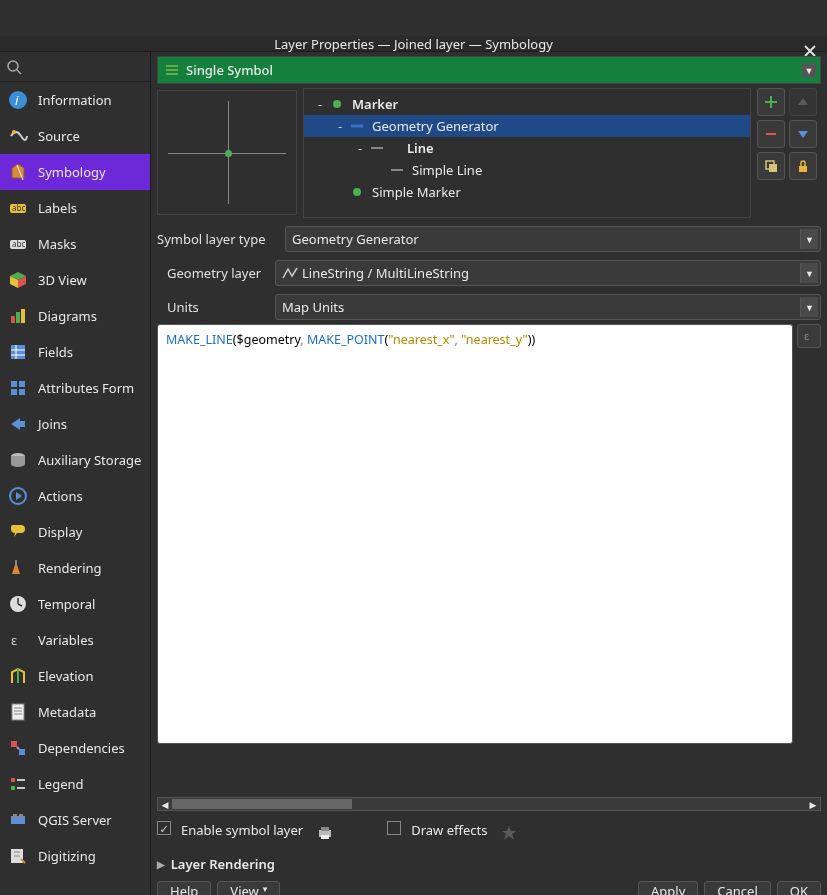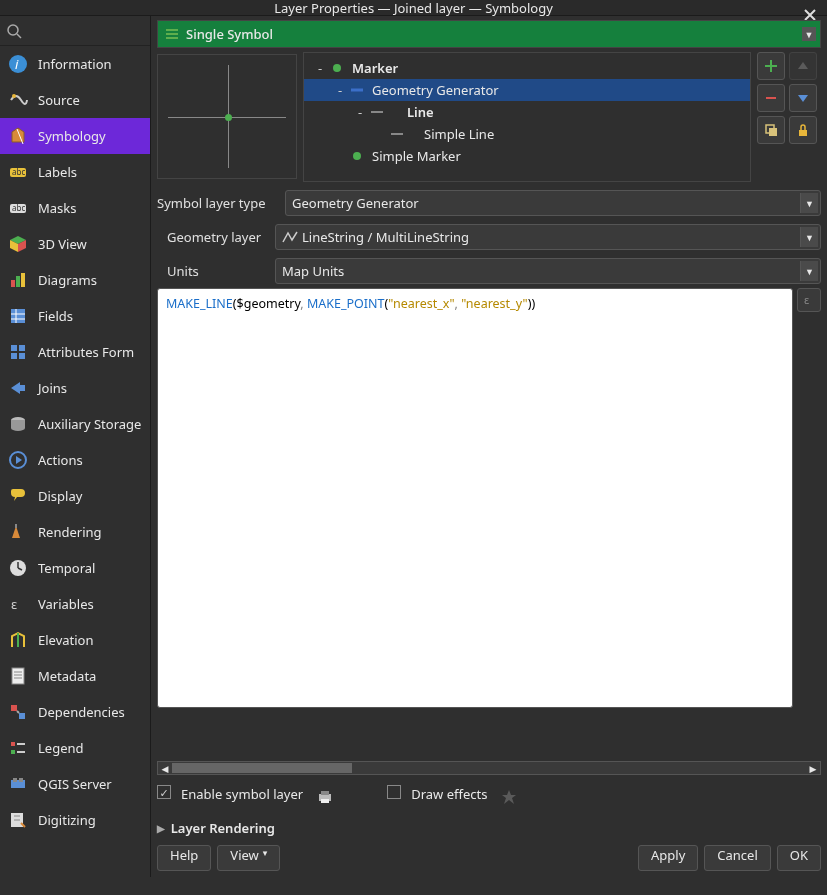--- a/index.html
+++ b/index.html
@@ -1,17 +1,17 @@
 <!DOCTYPE html>
 <html><head>
 <meta charset="utf-8">
 <style>
   * { box-sizing: border-box; margin: 0; padding: 0; font-family: "Segoe UI", "Noto Sans", Arial, sans-serif; }
   body { background: #2f2f2f; color: #e8e8e8; font-size: 13px; width: 827px; height: 895px; overflow: hidden; }
-  .titlebar { height: 16px; background: #2a2a2a; display:flex; align-items:center; justify-content:center; position:relative; border-bottom:1px solid #1b1b1b;}
+  .titlebar { height: 16px; background: #2a2a2a; display:flex; align-items:center; justify-content:center; position:relative; border-bottom:1px solid #1b1b1b;margin-top:36px;}
   .titlebar .close { position:absolute; right:10px; top:8px; cursor:pointer; }
   .main { display:flex; height: calc(895px - 34px); }
   .sidebar { width:151px; background:#2f2f2f; border-right:1px solid #1b1b1b; display:flex; flex-direction:column;}
   .search-row { height:30px; display:flex; align-items:center; padding:0 6px; border-bottom:1px solid #222;}
   .sidebar-list { flex:1; overflow:auto;}
   .side-item { display:flex; align-items:center; height:36px; padding:0 6px; gap:8px; cursor:pointer;}
   .side-item.selected { background:#6d28d9;}
   .side-icon { width:24px; height:24px; display:flex; align-items:center; justify-content:center; flex-shrink:0;}
   .content { flex:1; display:flex; flex-direction:column; padding:4px 6px 6px 6px; gap:4px;}
   .sel-row { display:flex; }
@@ -348,21 +348,21 @@
             <span class="lbl" style="margin-left: 19px;">Line</span>
           </div>
           <div class="tree-line">
             <span class="tree-indent" style="width: 60px;"></span>
             <span class="expander"></span>
             <span class="tree-icon">
               <svg width="14" height="10">
                 <line x1="1" y1="5" x2="13" y2="5" stroke="#888" stroke-width="2"></line>
               </svg>
             </span>
-            <span class="lbl" style="margin-left: 16px;">Simple Line</span>
+            <span class="lbl" style="margin-left: 4px;">Simple Line</span>
           </div>
           <div class="tree-line">
             <span class="tree-indent" style="width: 20px;"></span>
             <span class="expander"></span>
             <span class="tree-icon">
               <svg width="10" height="10">
                 <circle cx="5" cy="5" r="4" fill="#4caf50"></circle>
               </svg>
             </span>
             <span class="lbl" style="margin-left: 4px;">Simple Marker</span>

